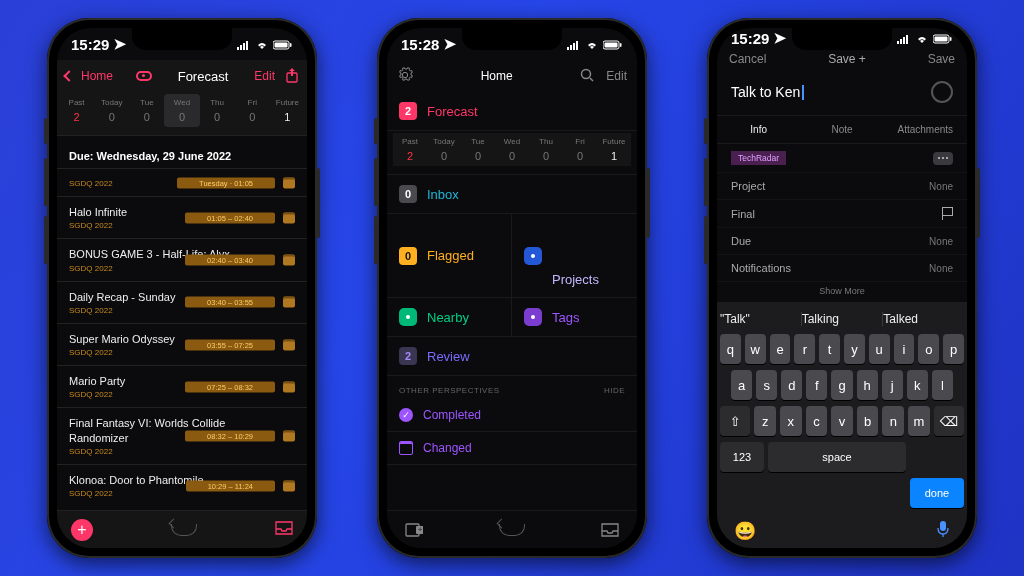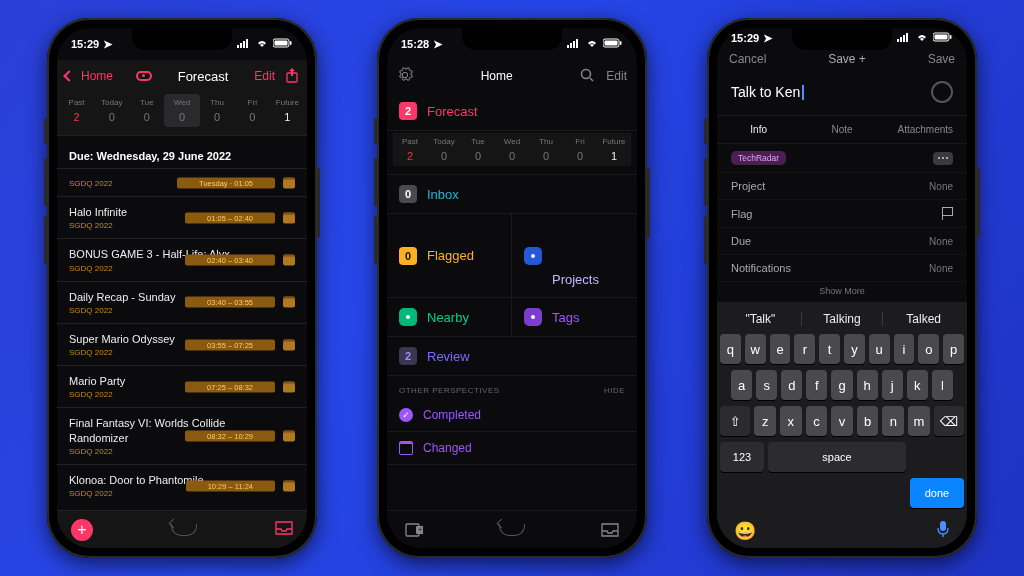--- a/index.html
+++ b/index.html
@@ -5,21 +5,21 @@
   * { margin:0; padding:0; box-sizing:border-box; font-family:-apple-system,'Helvetica Neue',Arial,sans-serif; -webkit-font-smoothing:antialiased; }
   body { width:1024px; height:576px; background:linear-gradient(120deg,#2a3fd6 0%,#2646e8 40%,#1f33c4 100%); display:flex; justify-content:center; align-items:center; gap:60px; }
   .phone { width:270px; height:540px; background:#000; border-radius:42px; padding:10px; box-shadow:0 6px 20px rgba(0,0,0,0.6),inset 0 0 0 2px #2a2a2a; position:relative; }
   .side-btn { position:absolute; background:#2a2a2a; border-radius:2px; }
   .btn-l1 { left:-3px; top:100px; width:3px; height:26px;}
   .btn-l2 { left:-3px; top:140px; width:3px; height:48px;}
   .btn-l3 { left:-3px; top:198px; width:3px; height:48px;}
   .btn-r  { right:-3px; top:150px; width:3px; height:70px;}
   .screen { width:100%; height:100%; background:#0b0b0d; border-radius:34px; overflow:hidden; position:relative; display:flex; flex-direction:column; color:#fff; }
   .notch { position:absolute; top:0; left:50%; transform:translateX(-50%); width:100px; height:22px; background:#000; border-radius:0 0 14px 14px; z-index:10;}
-  .status-bar { height:32px; display:flex; justify-content:space-between; align-items:center; padding:0 14px; font-size:11px; font-weight:600; position:relative; z-index:5;}
+  .status-bar { height:32px; display:flex; justify-content:space-between; align-items:center; padding:0 14px; font-size:15px; font-weight:600; position:relative; z-index:5;}
   .status-left { display:flex; align-items:center; gap:4px;}
   .status-right { display:flex; align-items:center; gap:4px;}
   
   
   .navbar { height:32px; display:flex; align-items:center; justify-content:space-between; padding:0 8px; font-size:12px; background:#151516;}
   .nav-left { display:flex; align-items:center; gap:8px; color:#ff3769; font-weight:500;}
   .nav-title { font-weight:500; color:#fff; font-size:13px;}
   .nav-right { display:flex; align-items:center; gap:10px; color:#ff3769;}
   .chevron-left { width:8px; height:8px; border-left:2px solid #ff3769; border-bottom:2px solid #ff3769; transform:rotate(45deg);}
   .eye-icon{ width:16px; height:10px; border:2px solid #ff3769; border-radius:60% / 100%; position:relative;}
@@ -79,29 +79,29 @@
   .title-row{ padding:12px 14px; display:flex; justify-content:space-between; align-items:center; border-bottom:1px solid #1a1a1c;}
   .title-row .caret{position:relative;}
   .title-row .caret::after{content:"";display:inline-block;width:2px;height:15px;background:#4a90ff;margin-left:2px;vertical-align:middle;animation:blink 1s infinite;}
   @keyframes blink{50%{opacity:0;}}
   .circle-check{ width:22px; height:22px; border:2px solid #555; border-radius:50%;}
   .tab-row{ display:flex; border-bottom:1px solid #1a1a1c;}
   .tab{ flex:1; text-align:center; padding:8px 0; font-size:10px; color:#888;}
   .tab.active{ color:#eee;}
   .detail-row{ display:flex; justify-content:space-between; align-items:center; padding:7px 14px; font-size:11px; color:#aaa; border-bottom:1px solid #141416;}
   .detail-row .val{ color:#777; font-size:10px;}
-  .tag-chip{ background:#4a2050; color:#e0a0ff; font-size:8.5px; padding:2px 7px; border-radius:5px;}
+  .tag-chip{ background:#4a2050; color:#e0a0ff; font-size:8.5px; padding:2px 7px; border-radius:0;}
   .more-dots{ width:20px;height:13px;background:#3a3a3e;border-radius:4px;display:flex;align-items:center;justify-content:center;gap:2px;}
   .more-dots span{width:2px;height:2px;background:#ccc;border-radius:50%;}
   .flag-ic{width:11px;height:13px;border-left:1.5px solid #aaa;position:relative;}
   .flag-ic::after{content:"";position:absolute;top:0;left:0;width:9px;height:7px;border:1.5px solid #aaa;border-left:none;}
   .show-more{ text-align:center; font-size:9px; color:#777; padding:4px 0 6px;}
   .keyboard{ background:#1c1c1e; padding:4px 3px 6px; }
   .suggest-row{ display:flex; padding:6px 0 8px;}
-  .suggest{ flex:1; text-align:center; font-size:12px; color:#eee; border-right:1px solid #3a3a3c;}
+  .suggest{ flex:1; text-align:left; font-size:12px; color:#eee; border-right:1px solid #3a3a3c;}
   .suggest:last-child{border-right:none;}
   .suggest.quoted::before{content:'"';}
   .suggest.quoted::after{content:'"';}
   .key-row{ display:flex; gap:4px; margin-bottom:6px; justify-content:center;}
   .key{ flex:1; height:30px; background:#4a4a4e; border-radius:4px; display:flex; align-items:center; justify-content:center; font-size:13px; color:#fff; box-shadow:0 1px 0 #000;}
   .key.dark{ background:#2c2c2e;}
   .key.wide{ flex:1.4;}
   .key.done{ background:#0a84ff;margin-top:36px;}
   .key-row.r2{ padding:0 11px;}
   .kb-bottom{ display:flex; justify-content:space-between; align-items:center; padding:6px 14px 0;}
@@ -442,21 +442,21 @@
           <span></span>
           <span></span>
         </span>
     </div>
     <div id="right-rows">
         <div class="detail-row">
           <span>Project</span>
           <span class="val">None</span>
         </div>
         <div class="detail-row">
-          <span>Flag</span>
+          <span>Final</span>
           <span class="flag-ic"></span>
         </div>
         <div class="detail-row">
           <span>Due</span>
           <span class="val">None</span>
         </div>
         <div class="detail-row">
           <span>Notifications</span>
           <span class="val">None</span>
         </div>

